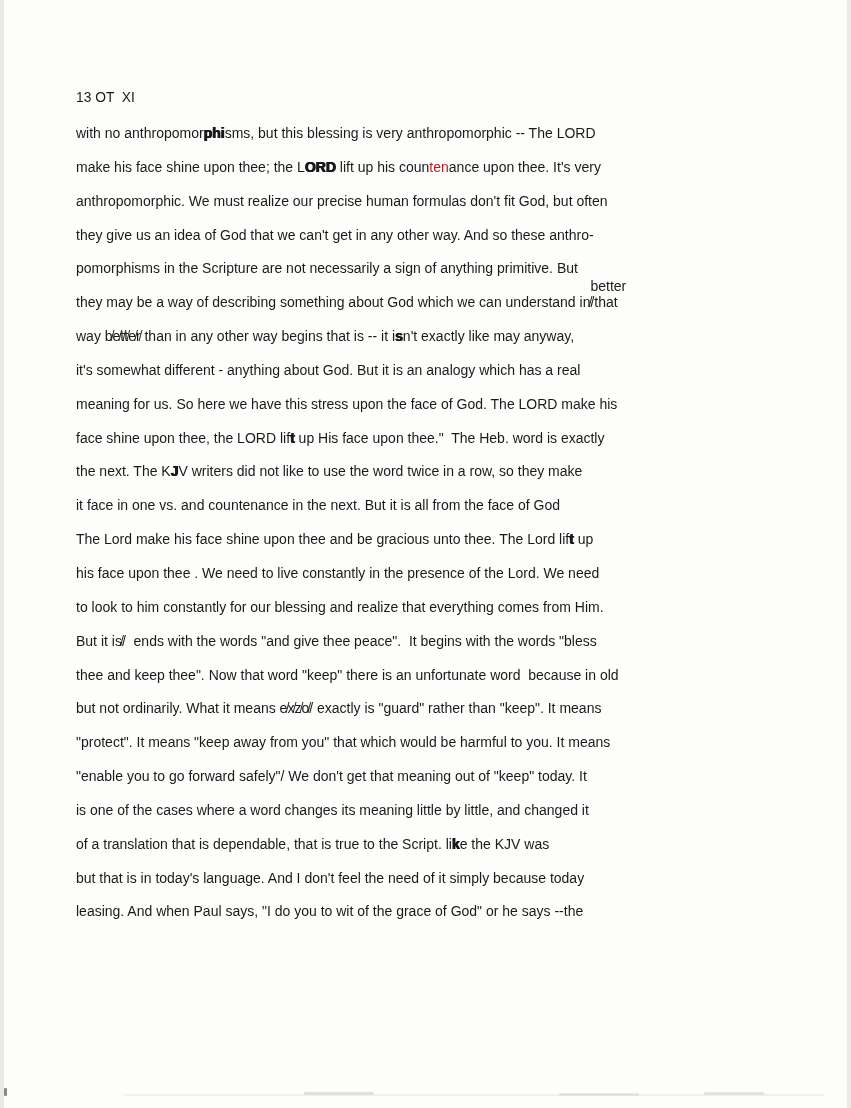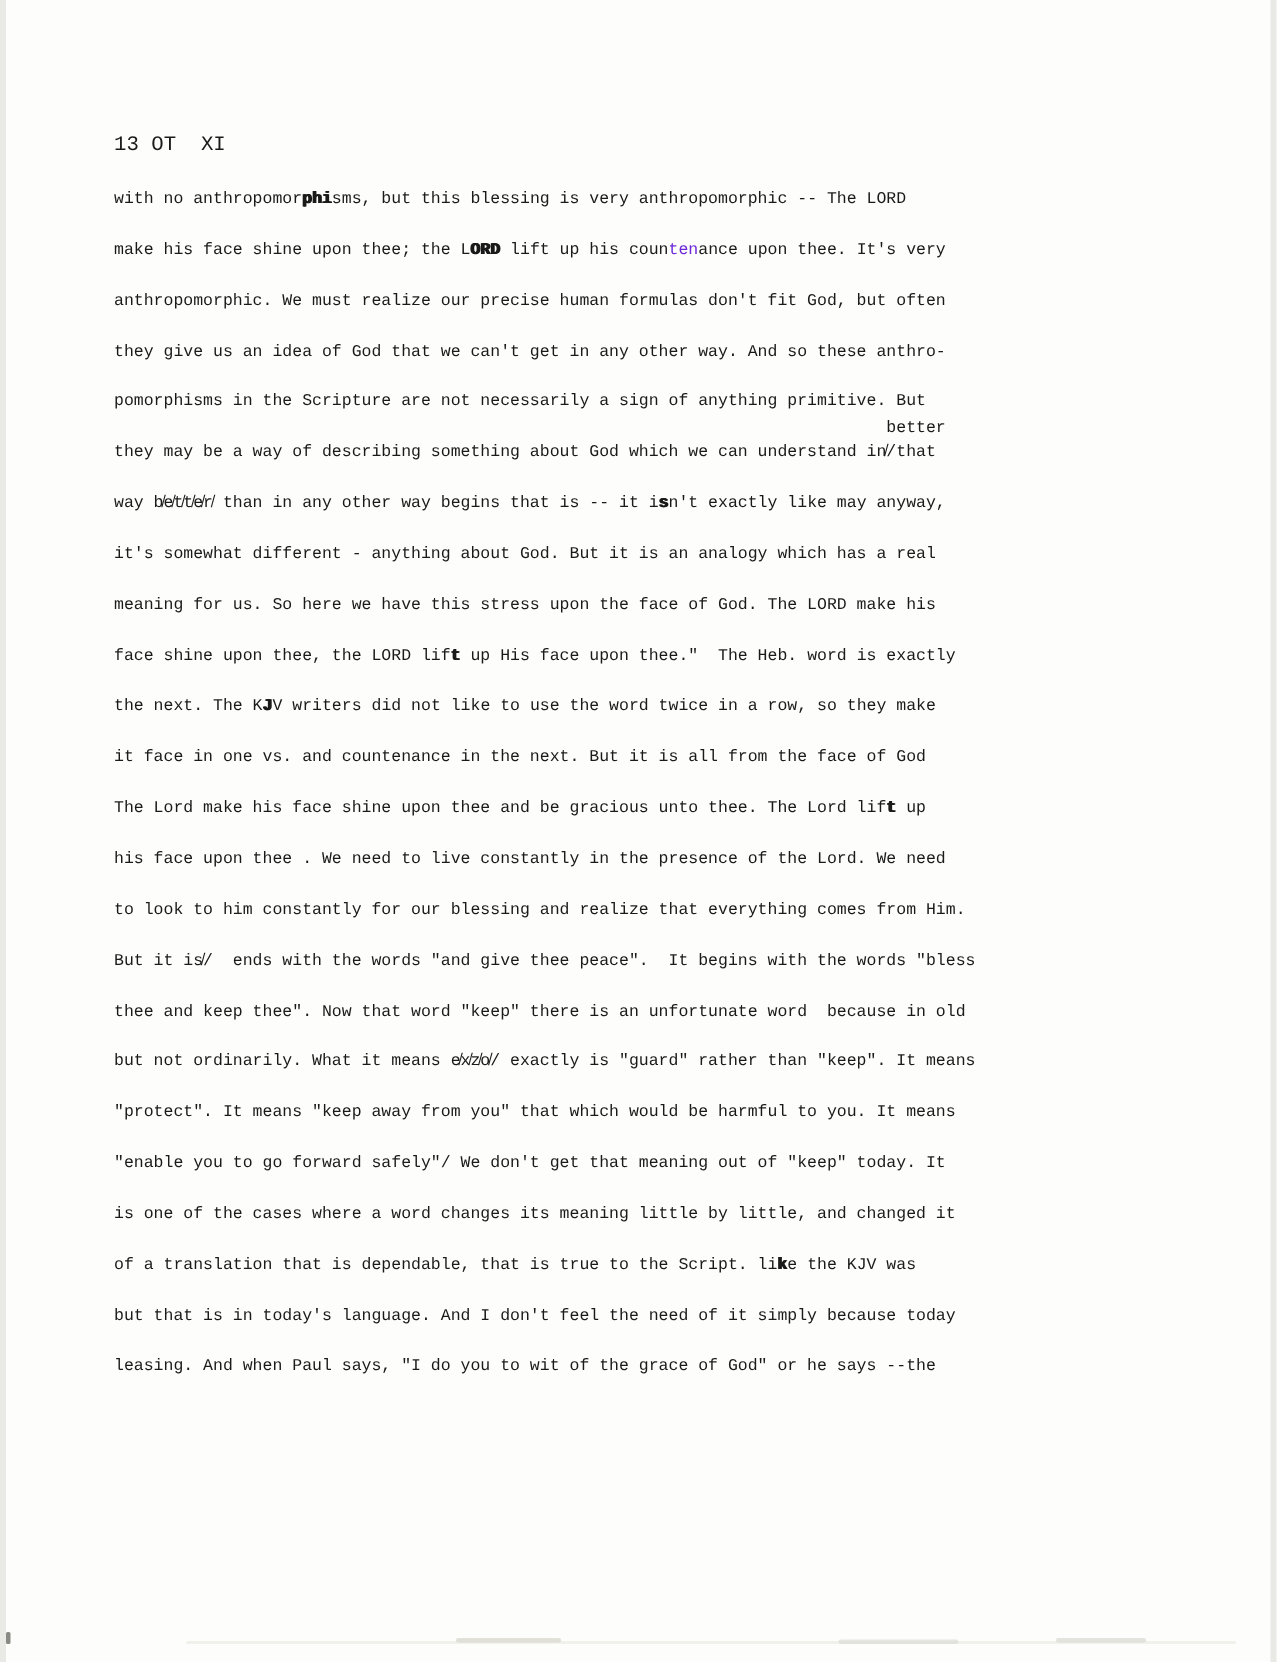--- a/index.html
+++ b/index.html
@@ -4,40 +4,40 @@
 <style>
   html,body { margin:0; padding:0; }
   body { background:#e9e9e6; }
   .page {
     position:relative;
     width:843px; height:1108px;
     margin:0 auto;
     background:#fdfdfb;
     overflow:hidden;
     color:#1a1a1a;
-    font-family:Liberation Mono, monospace;
+    font-family:Liberation Sans, sans-serif;
   }
   .header {
     position:absolute; left:72px; top:90px;
     font-size:13.8px; white-space:pre;
   }
   .doc-body {
     position:absolute; left:72px; top:117px; right:20px;
   }
   .line {
     white-space:pre;
     height:33.85px; line-height:33.85px;
-    font-size:11px;
+    font-size:14px;
   }
   .line span { white-space:pre; }
   .s-n { }
   
   .s-b { font-weight:bold; text-shadow:0.6px 0 currentColor, -0.4px 0 currentColor; }
   
-  .s-f { color:#6d28d9; }
+  .s-f { color:#b91c1c; }
   
   .s-up { display:inline-block; width:0; overflow:visible; transform:translateY(-16px); }
   
   .smudge { position:absolute; background:#d9d9d2; border-radius:2px; }
   .speck  { position:absolute; background:#8a8a84; border-radius:1px; }
 </style>
 </head>
 <body>
 
 <div class="page">

